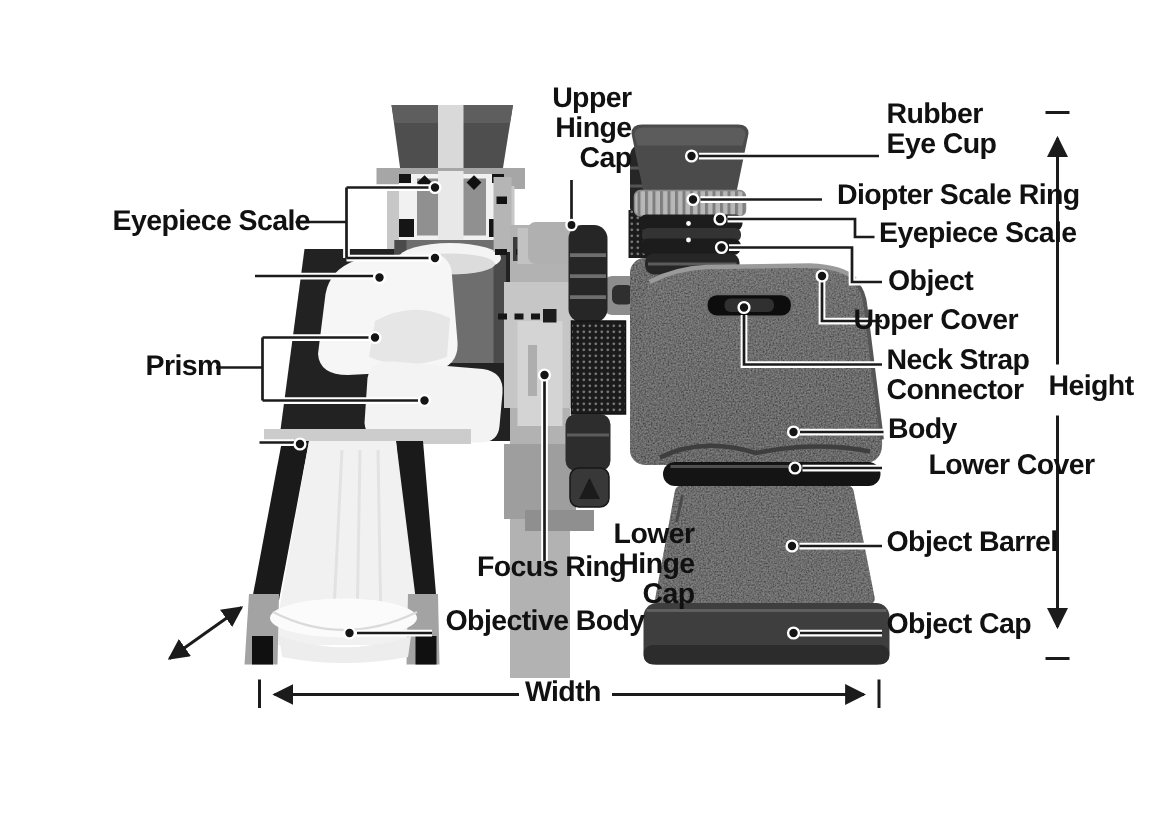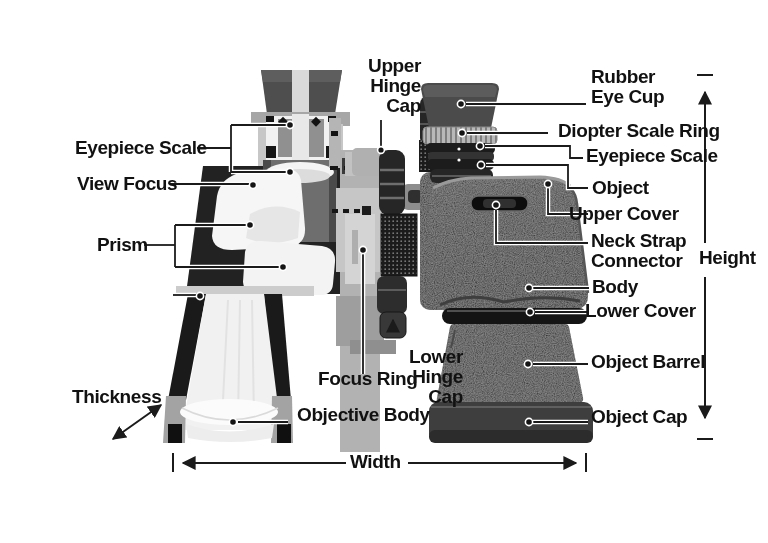--- a/index.html
+++ b/index.html
@@ -266,38 +266,36 @@
       <path d="M697,75 H713"></path>
       <path d="M697,439 H713"></path>
       <path d="M705,243 V92" marker-end="url(#ah)"></path>
       <path d="M705,277 V418" marker-end="url(#ah)"></path>
       <path d="M113,439 L161,405" marker-start="url(#ah)" marker-end="url(#ah)"></path>
       <path d="M393,331 V320" marker-end="url(#ah)"></path>
     </g>
   </svg>
 
   <div class="lbl" style="left:75px;top:138px">Eyepiece Scale</div>
-  <div class="lbl" style="left:77px;top:174px">View Focus</div>
   <div class="lbl" style="left:97px;top:235px">Prism</div>
-  <div class="lbl" style="left:72px;top:387px">Thickness</div>
   <div class="lbl ctr" style="left:341px;top:56px;width:80px">Upper
 Hinge
 Cap</div>
   <div class="lbl ctr" style="left:379px;top:347px;width:84px">Lower
 Hinge Cap</div>
   <div class="lbl" style="left:318px;top:369px">Focus Ring</div>
   <div class="lbl" style="left:297px;top:405px">Objective Body</div>
   <div class="lbl" style="left:350px;top:452px">Width</div>
   <div class="lbl" style="left:591px;top:67px">Rubber
 Eye Cup</div>
   <div class="lbl" style="left:558px;top:121px">Diopter Scale Ring</div>
   <div class="lbl" style="left:586px;top:146px">Eyepiece Scale</div>
   <div class="lbl" style="left:592px;top:178px">Object</div>
   <div class="lbl" style="left:569px;top:204px">Upper Cover</div>
   <div class="lbl" style="left:591px;top:231px">Neck Strap
 Connector</div>
   <div class="lbl" style="left:699px;top:248px">Height</div>
   <div class="lbl" style="left:592px;top:277px">Body</div>
-  <div class="lbl" style="left:585px;top:301px">Lower Cover</div>
+  <div class="lbl" style="left:619px;top:301px">Lower Cover</div>
   <div class="lbl" style="left:591px;top:352px">Object Barrel</div>
   <div class="lbl" style="left:591px;top:407px">Object Cap</div>
 
 </div>
 
 </body></html>

